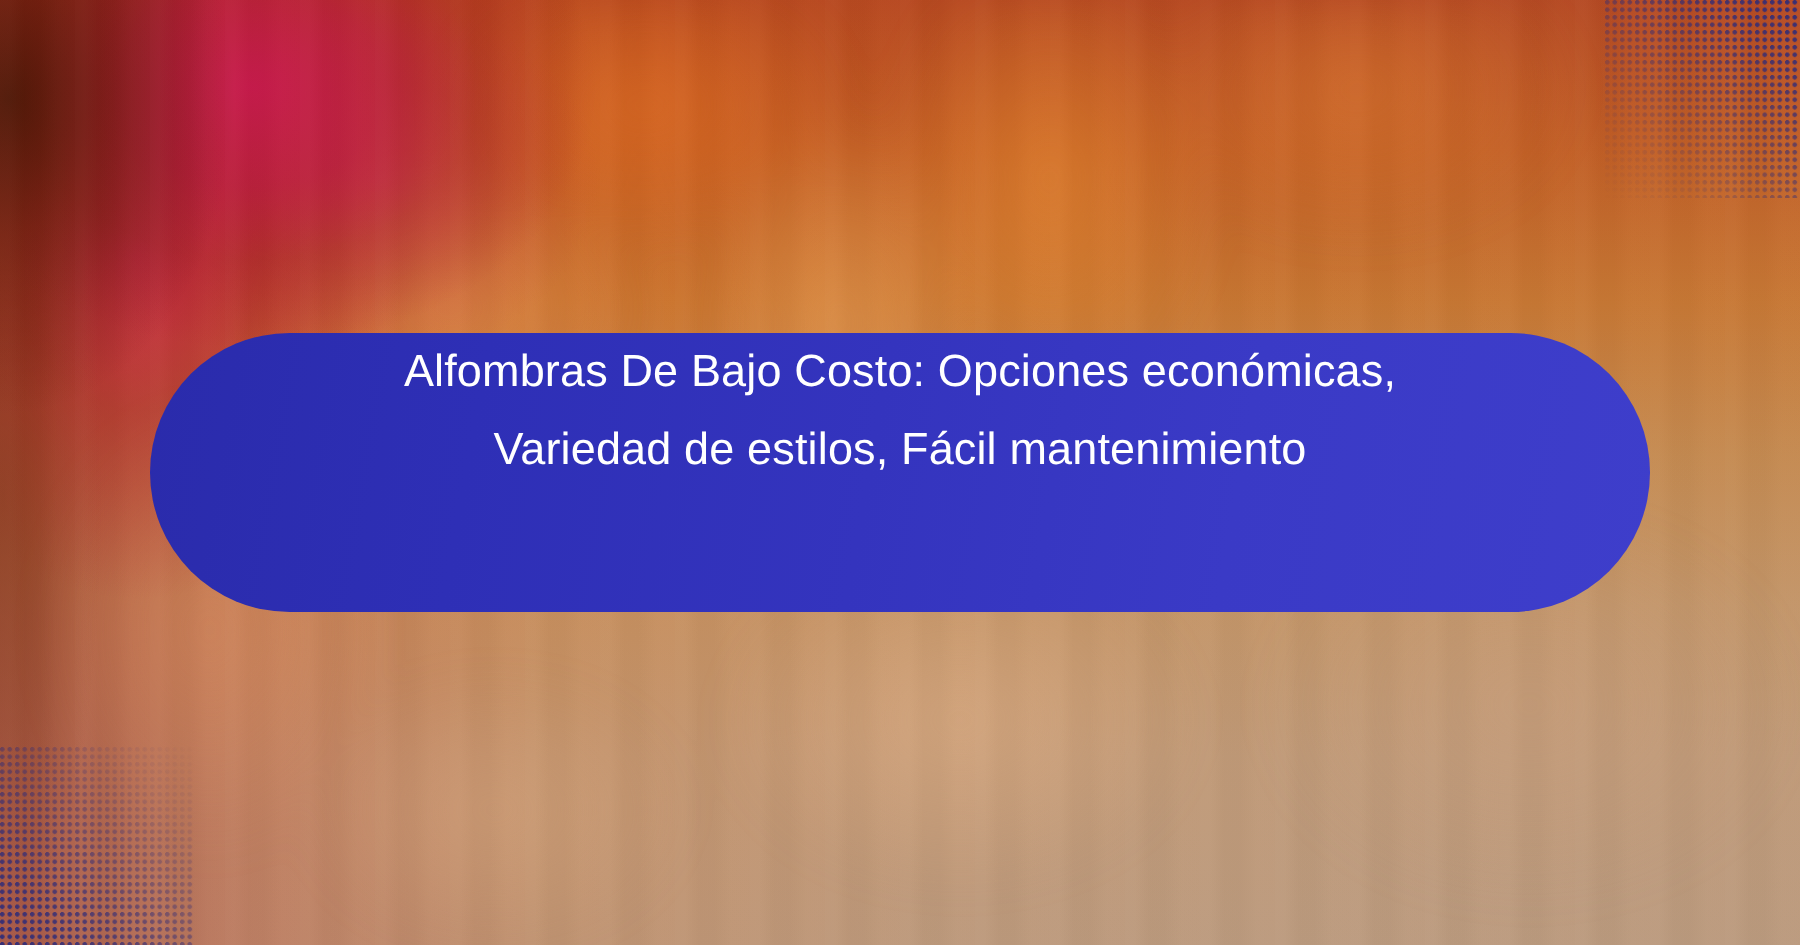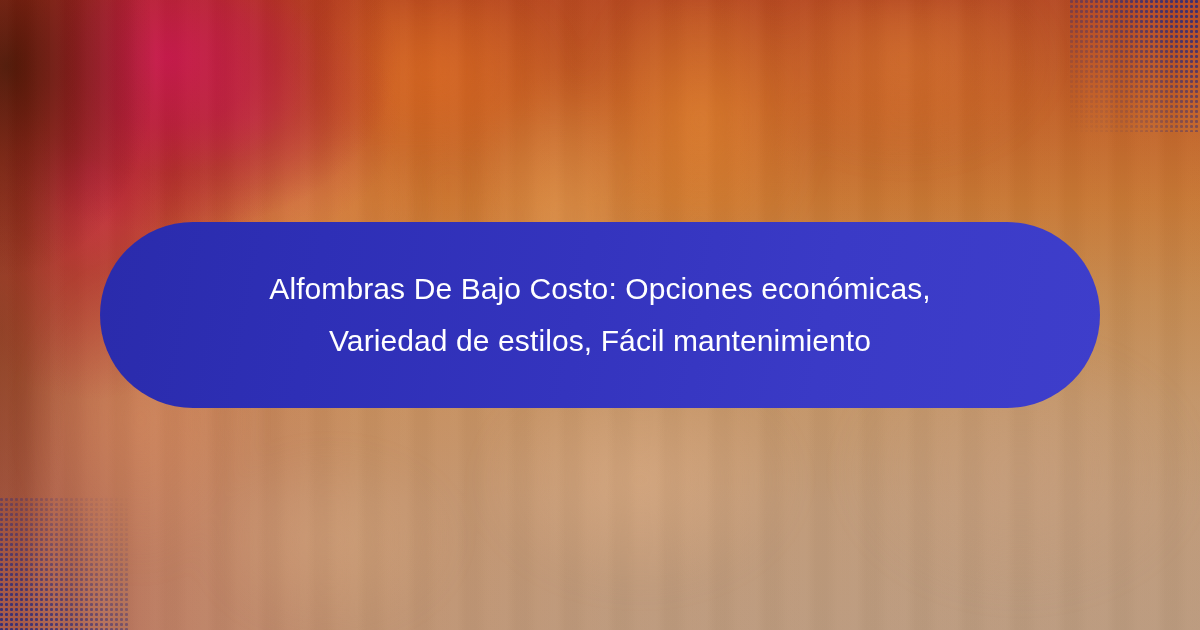--- a/index.html
+++ b/index.html
@@ -171,21 +171,21 @@
     width: 1000px;
     height: 186px;
     border-radius: 93px;
     background: linear-gradient(100deg,
         #2a2bab 0%,
         #2e2fb6 22%,
         #3434be 48%,
         #3a3ac6 72%,
         #3e3ecb 100%);
     display: flex;
-    align-items: center;
+    align-items: flex-start;
     justify-content: center;
     box-sizing: border-box;
     padding: 0 58px;
   }
 
   #title-text {
     color: #ffffff;
     font-family: "Liberation Sans", sans-serif;
     font-size: 30px;
     font-weight: 400;

